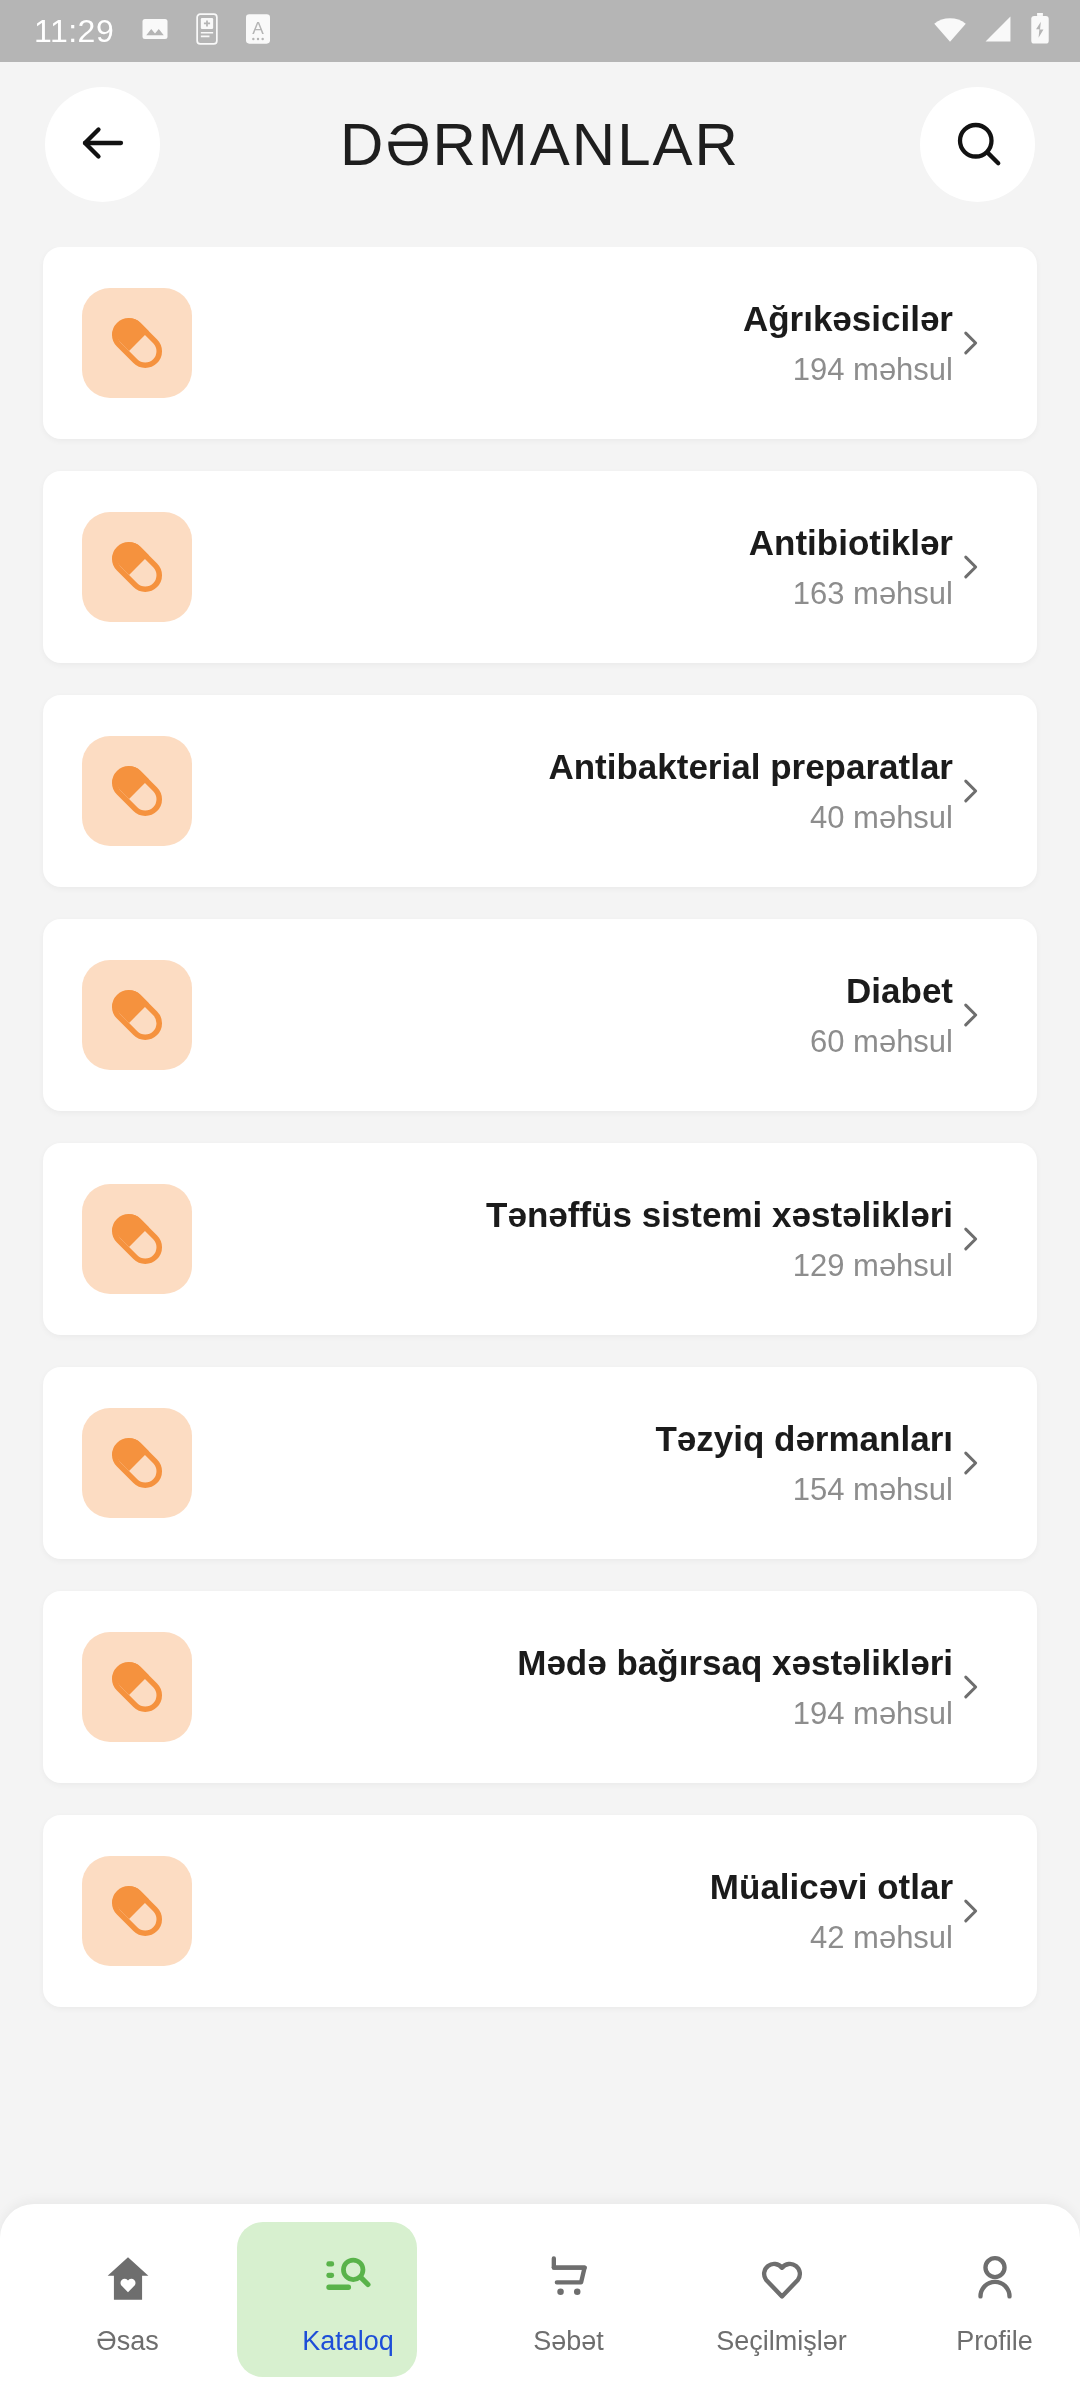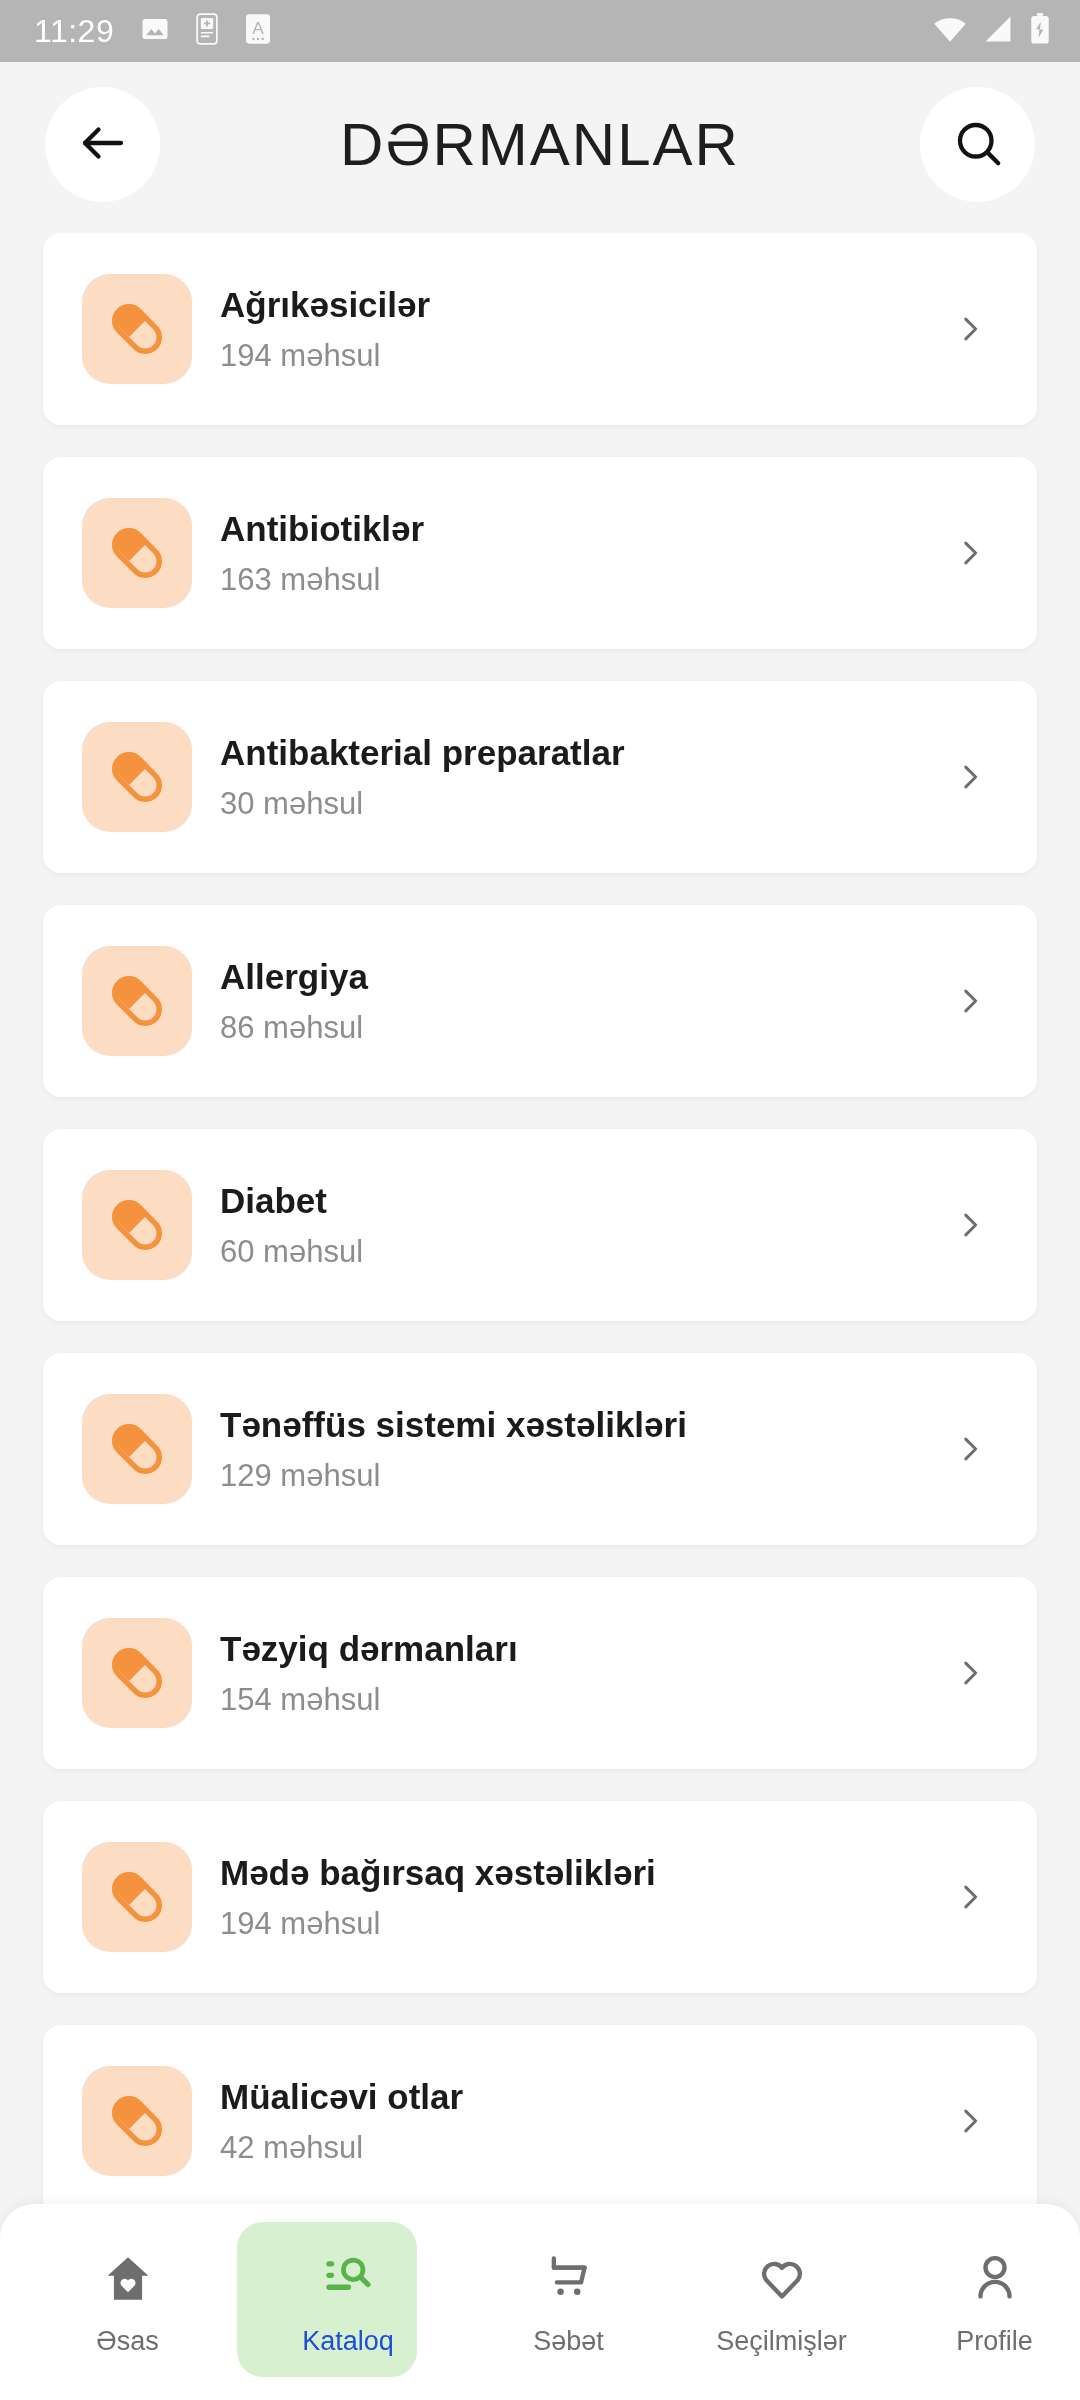--- a/index.html
+++ b/index.html
@@ -42,22 +42,22 @@
   .hdr-right { margin-right:45px; }
   .hdr-title {
     flex:1; text-align:center;
     font-size:60px; letter-spacing:2px;
     color:#1e1e1e; font-weight:400;
     font-family:"Liberation Sans", sans-serif;
   }
 
   
   .list {
-    position:absolute; top:233px; left:0; width:1080px;
-    height:1972px; overflow:hidden;
+    position:absolute; top:247px; left:0; width:1080px;
+    height:1972px; overflow:hidden;text-align:right;
   }
   .card {
     position:relative;
     margin:0 43px 32px 43px;
     height:192px;
     background:#ffffff;
     border-radius:18px;
     display:flex; align-items:center;
     box-shadow:0 2px 6px rgba(0,0,0,0.045);
   }
@@ -220,40 +220,21 @@
         <div class="card-icon">
           <svg width="70" height="70" viewBox="0 0 24 24">
             <g transform="rotate(-45 12 12)">
               <rect x="7.2" y="3.2" width="9.6" height="17.6" rx="4.8" fill="none" stroke="#f5923e" stroke-width="1.9"></rect>
               <path d="M8.15 12h7.7v4.2a4.8 4.8 0 01-4.8 4.8h0a4.8 4.8 0 01-4.8-4.8V12z" fill="#f5923e" transform="rotate(180 12 12)"></path>
             </g>
           </svg>
         </div>
         <div class="card-text">
           <div class="card-title">Antibakterial preparatlar</div>
-          <div class="card-sub">30 məhsul</div>
-        </div>
-        <div class="card-chev">
-          <svg width="34" height="34" viewBox="0 0 24 24" fill="none" stroke="#6e6e6e" stroke-width="2.1" stroke-linecap="round" stroke-linejoin="round">
-            <path d="M9 5l7 7-7 7"></path>
-          </svg>
-        </div>
-      </div>
-      <div class="card">
-        <div class="card-icon">
-          <svg width="70" height="70" viewBox="0 0 24 24">
-            <g transform="rotate(-45 12 12)">
-              <rect x="7.2" y="3.2" width="9.6" height="17.6" rx="4.8" fill="none" stroke="#f5923e" stroke-width="1.9"></rect>
-              <path d="M8.15 12h7.7v4.2a4.8 4.8 0 01-4.8 4.8h0a4.8 4.8 0 01-4.8-4.8V12z" fill="#f5923e" transform="rotate(180 12 12)"></path>
-            </g>
-          </svg>
-        </div>
-        <div class="card-text">
-          <div class="card-title">Allergiya</div>
-          <div class="card-sub">86 məhsul</div>
+          <div class="card-sub">40 məhsul</div>
         </div>
         <div class="card-chev">
           <svg width="34" height="34" viewBox="0 0 24 24" fill="none" stroke="#6e6e6e" stroke-width="2.1" stroke-linecap="round" stroke-linejoin="round">
             <path d="M9 5l7 7-7 7"></path>
           </svg>
         </div>
       </div>
       <div class="card">
         <div class="card-icon">
           <svg width="70" height="70" viewBox="0 0 24 24">

